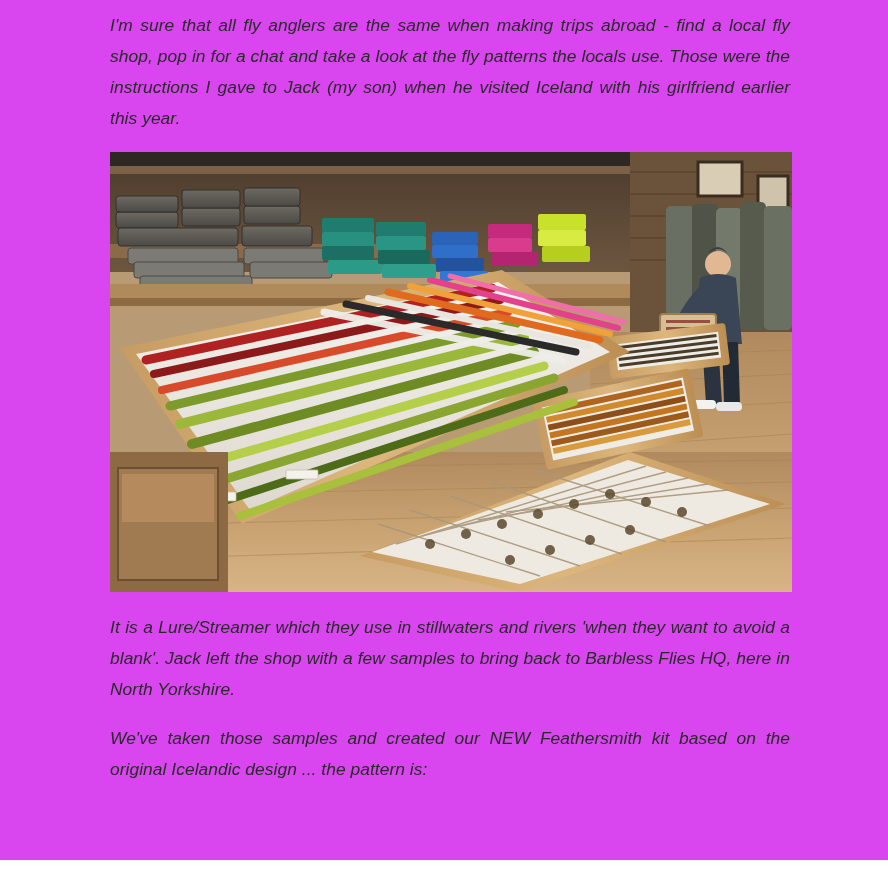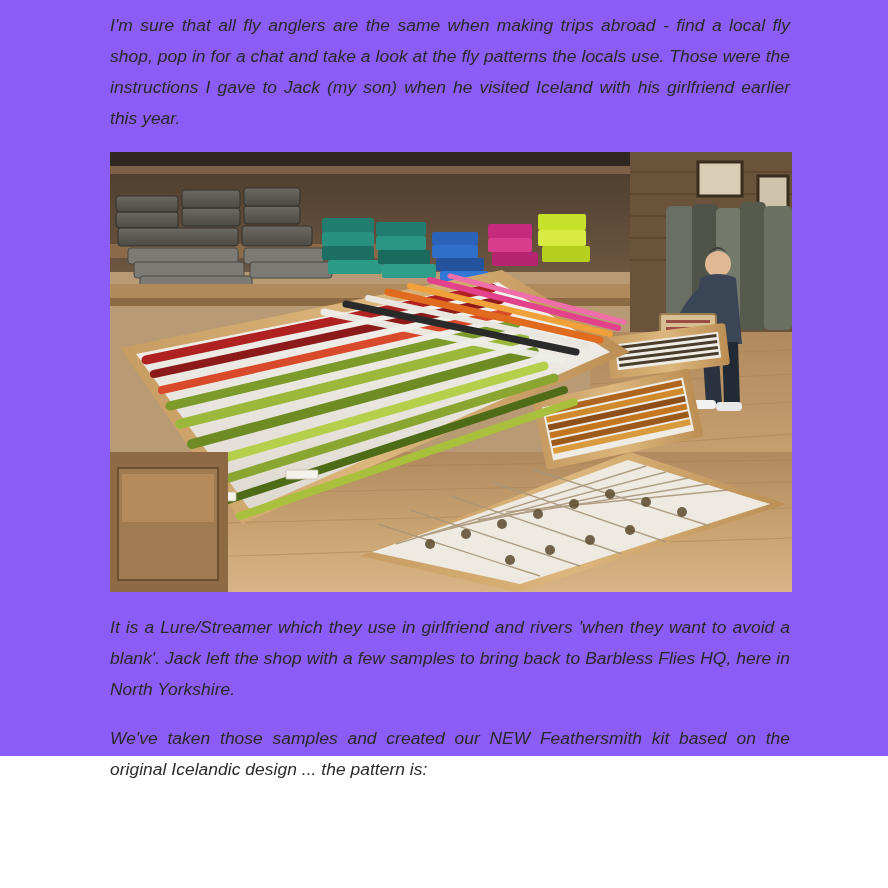--- a/index.html
+++ b/index.html
@@ -8,25 +8,25 @@
     background: #ffffff;
   }
   body {
     width: 888px;
     height: 888px;
     overflow: hidden;
     font-family: "DejaVu Sans", sans-serif;
   }
   .page {
     width: 888px;
-    height: 756px;
+    height: 860px;
     position: relative;
     box-sizing: border-box;
     padding: 10px 98px 0 110px;
-    background: #8b5cf6;
+    background: #d946ef;
   }
   .para {
     font-family: "Liberation Sans", sans-serif;
     font-style: italic;
     font-size: 17.4px;
     line-height: 31px;
     color: #2a2a2a;
     text-align: justify;
     text-justify: inter-word;
     margin: 0 0 18px 0;
@@ -281,17 +281,17 @@
             <circle cx="520" cy="378" r="5"></circle>
         </g>
       </g>
 
       <rect x="0" y="300" width="118" height="140" fill="#8e6a44"></rect>
       <rect x="8" y="316" width="100" height="112" fill="#a07a50" stroke="#6d4f31" stroke-width="2"></rect>
       <rect x="12" y="322" width="92" height="48" fill="#b58a5c"></rect>
     </svg>
   </div>
 
-  <p class="para">It is a Lure/Streamer which they use in girlfriend and rivers 'when they want to avoid a blank'. Jack left the shop with a few samples to bring back to Barbless Flies HQ, here in North Yorkshire.</p>
+  <p class="para">It is a Lure/Streamer which they use in stillwaters and rivers 'when they want to avoid a blank'. Jack left the shop with a few samples to bring back to Barbless Flies HQ, here in North Yorkshire.</p>
 
   <p class="para last">We've taken those samples and created our NEW Feathersmith kit based on the original Icelandic design ... the pattern is:</p>
 
 </div>
 
 </body></html>

